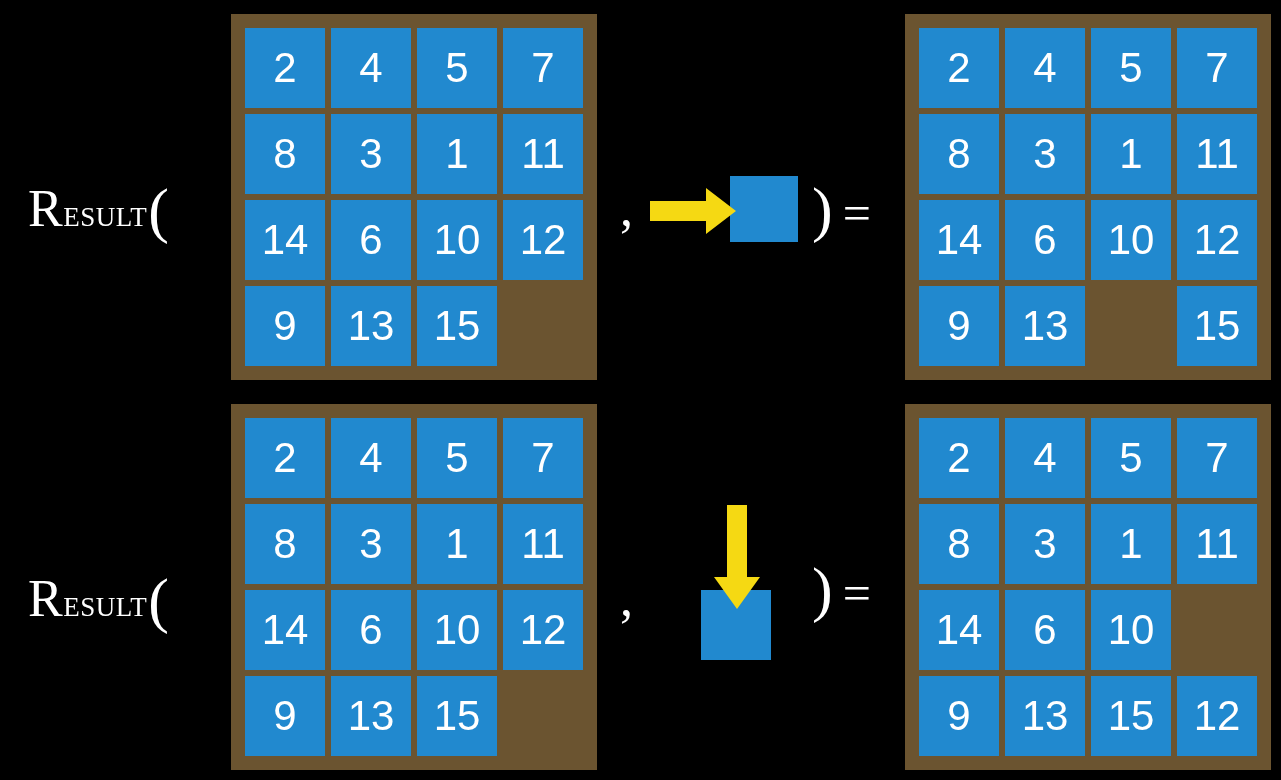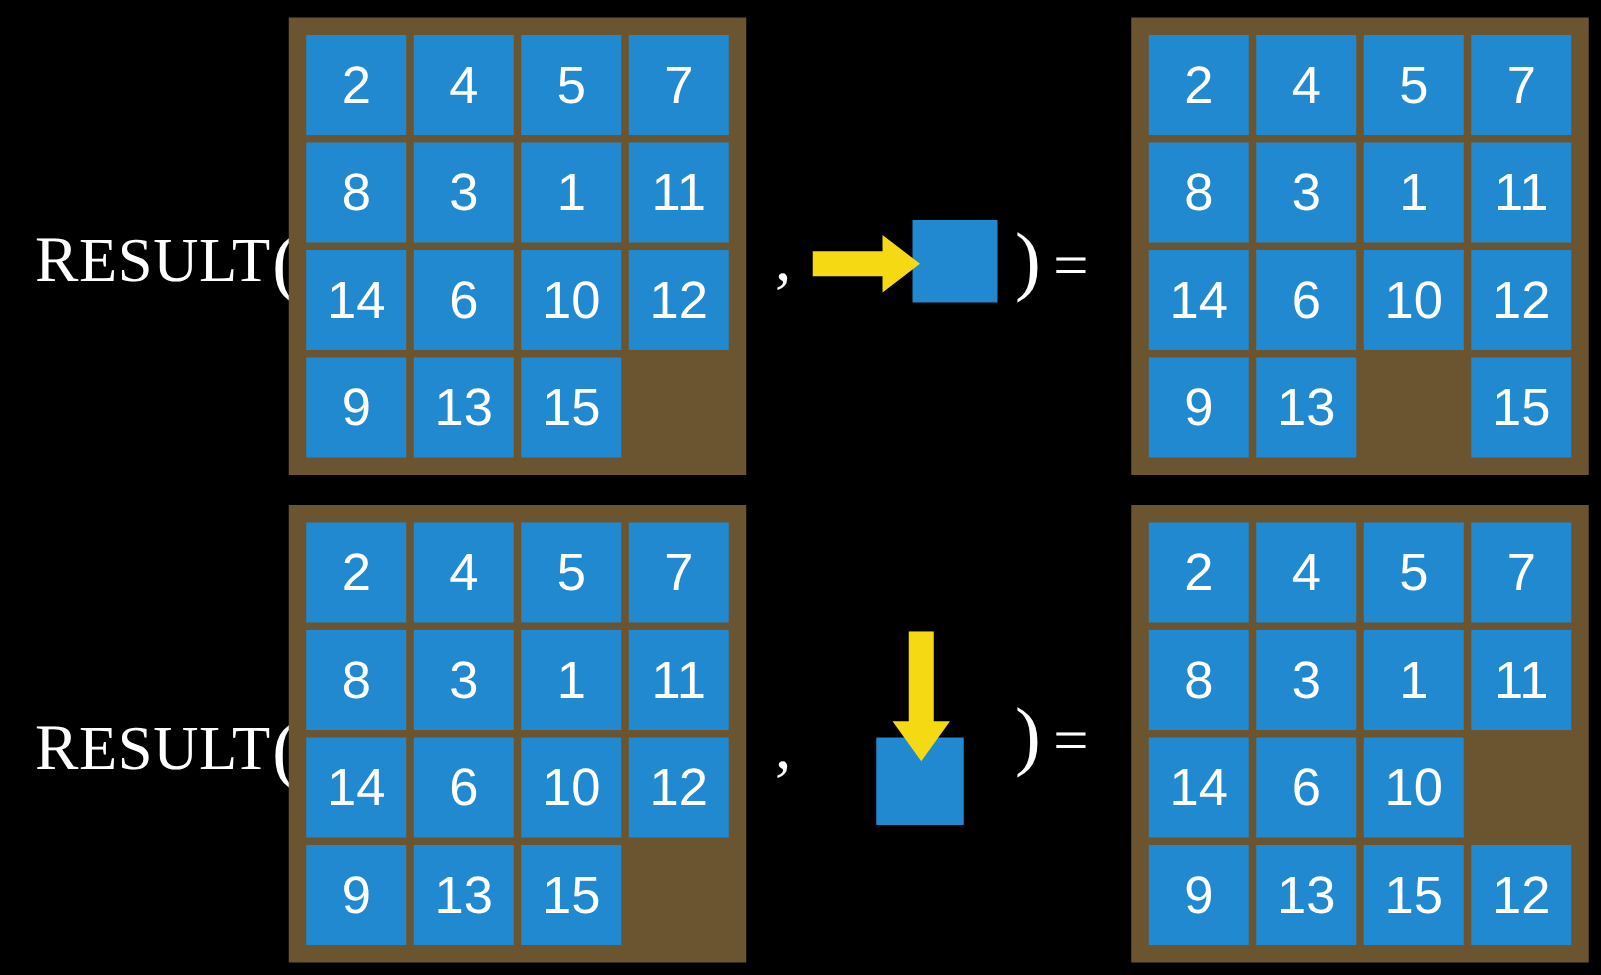--- a/index.html
+++ b/index.html
@@ -42,21 +42,21 @@
     line-height: 1;
     letter-spacing: 0.5px;
     white-space: nowrap;
     display: flex;
     align-items: baseline;
   }
   .result-label .cap-big {
     font-size: 52px;
   }
   .result-label .cap-small {
-    font-size: 50px;
+    font-size: 27px;
   }
   .result-label .paren {
     font-size: 62px;
     margin-left: 1px;
     position: relative;
     top: 5px;
   }
 
   
   .comma {

